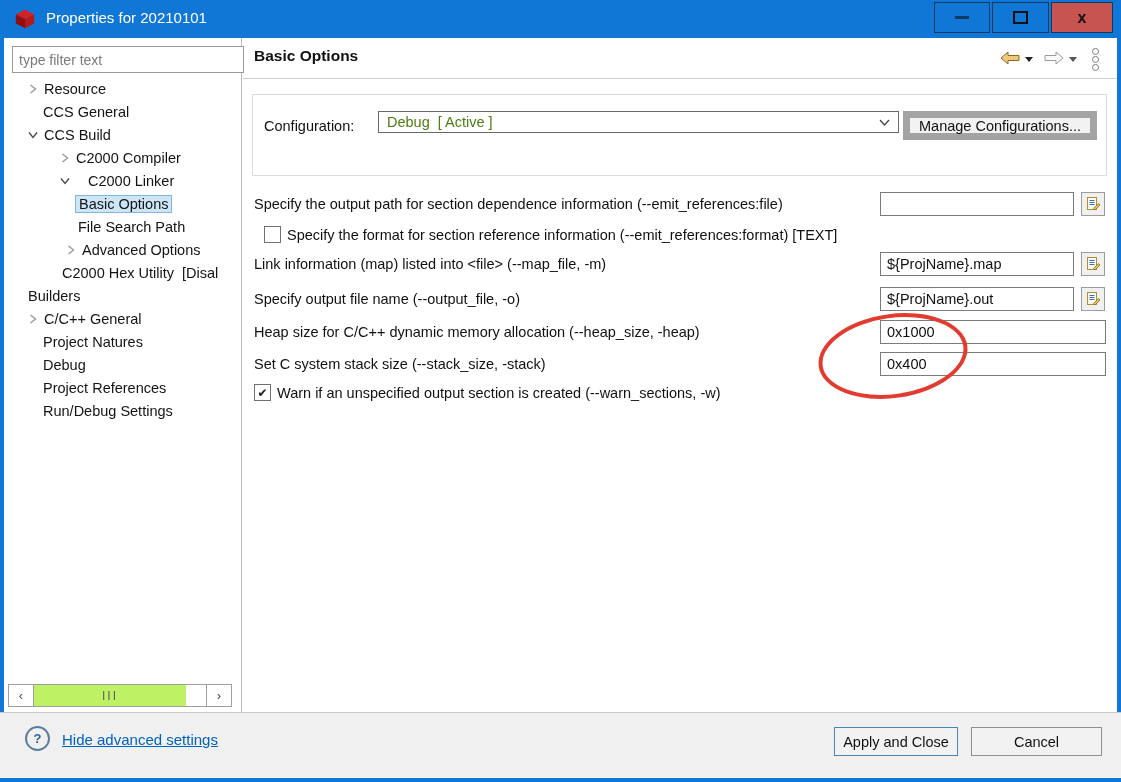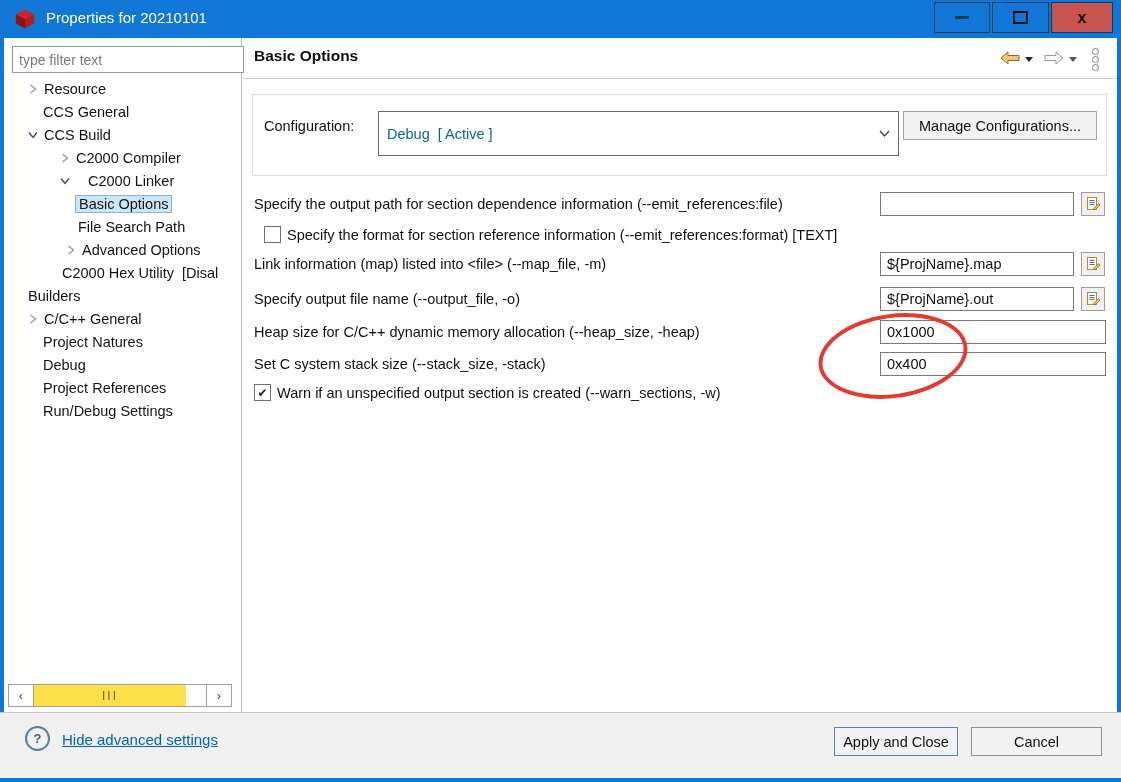--- a/index.html
+++ b/index.html
@@ -22,38 +22,38 @@
   .filter::placeholder{color:#7a7a7a;}
   .tree{position:absolute;left:0;top:39px;width:210px;}
   .ti{display:flex;align-items:center;height:23px;font-size:14.5px;color:#141414;white-space:pre;cursor:default;}
   .chev{width:14px;display:flex;justify-content:center;align-items:center;}
   .sel-wrap{background:#cde6f7;border:1px solid #84b6dd;padding:0 3px;}
   
   .hscroll{left:4px;top:646px;width:224px;height:23px;border:1px solid #9f9f9f;background:#fff;display:flex;}
   .sb-btn{width:24px;height:100%;display:flex;align-items:center;justify-content:center;background:#fff;}
   .sb-btn.l{border-right:1px solid #9f9f9f;}
   .sb-btn.r{border-left:1px solid #9f9f9f;}
-  .sb-thumb{width:152px;height:100%;background:#fde047;display:flex;align-items:center;justify-content:center;
+  .sb-thumb{width:152px;height:100%;background:#bef264;display:flex;align-items:center;justify-content:center;
             color:#5f5f5f;font-size:12px;letter-spacing:2px;}
   .sb-track{flex:1;background:#fff;}
   .sb-glyph{font-size:13px;color:#4a4a4a;line-height:1;}
   
   .main-title{left:254px;top:47px;font-size:15.5px;font-weight:bold;color:#111;}
   .hdr-line{left:243px;top:78px;width:874px;height:1px;background:#cfcfcf;}
   .navbar{left:1000px;top:48px;display:flex;align-items:center;gap:5px;}
   .tri{width:0;height:0;border-left:4px solid transparent;border-right:4px solid transparent;border-top:5px solid #222;}
   .menu-dots{display:flex;flex-direction:column;gap:1px;align-items:center;}
   .menu-dots i{width:5px;height:5px;border:1px solid #7a7a7a;border-radius:50%;display:block;}
   .groupbox{left:252px;top:94px;width:855px;height:82px;border:1px solid #dcdcdc;}
   .cfg-label{left:264px;top:118px;font-size:14.5px;color:#111;}
-  .combo{left:378px;top:111px;width:521px;height:45px;border:1px solid #696969;background:#fff;display:flex;
-         align-items:center;padding:0 8px;font-size:14.5px;color:#0369a1;white-space:pre;cursor:default;}
+  .combo{left:378px;top:111px;width:521px;height:22px;border:1px solid #696969;background:#fff;display:flex;
+         align-items:center;padding:0 8px;font-size:14.5px;color:#4d7c0f;white-space:pre;cursor:default;}
   .combo .val{flex:1;white-space:pre;}
   .btn{background:#f2f2f2;display:flex;align-items:center;justify-content:center;font-size:14.5px;color:#111;cursor:default;}
-  .manage{left:903px;top:111px;width:194px;height:29px;border:1px solid #a3a3a3;}
+  .manage{left:903px;top:111px;width:194px;height:29px;border:7px solid #a3a3a3;}
   .flabel{font-size:14.5px;color:#111;white-space:pre;}
   .tfield{position:absolute;border:1px solid #7b7b7b;font-size:14.5px;color:#111;padding:0 6px;box-sizing:border-box;
           font-family:"Liberation Sans",sans-serif;outline:none;background:#fff;}
   .icon-btn{background:#f0f0f0;border:1px solid #9c9c9c;display:flex;align-items:center;justify-content:center;cursor:default;}
   .cb{width:15px;height:15px;border:1px solid #707070;background:#fff;display:flex;align-items:center;
       justify-content:center;font-size:12px;color:#1a1a1a;line-height:1;}
   .ellipse{left:818px;top:314px;width:150px;height:84px;border:4px solid #e23b30;border-radius:50%;
            transform:rotate(-8deg);pointer-events:none;}
   
   .footer{left:0;top:712px;width:1121px;height:66px;background:#f0f0f0;border-top:1px solid #c9c9c9;}

